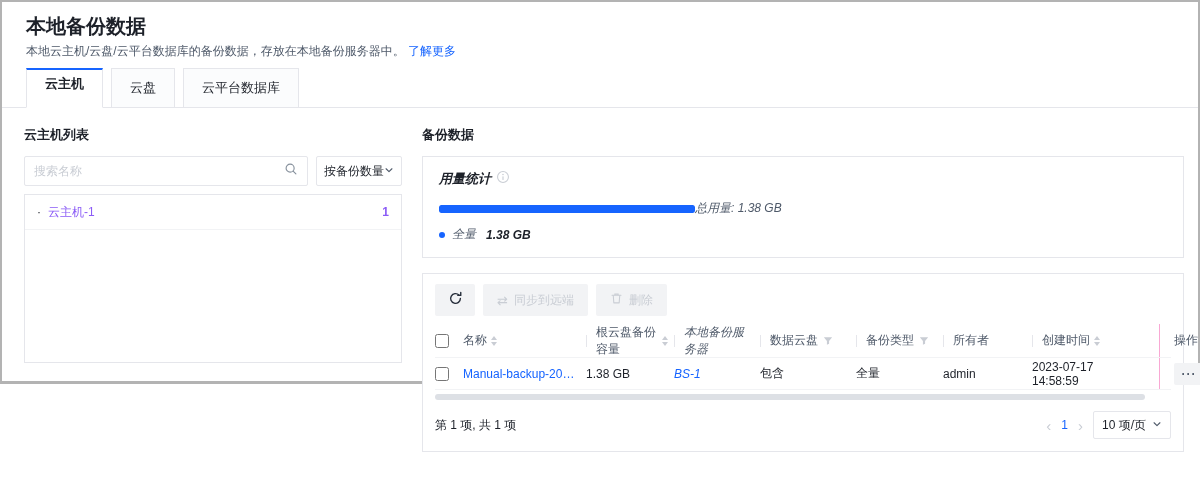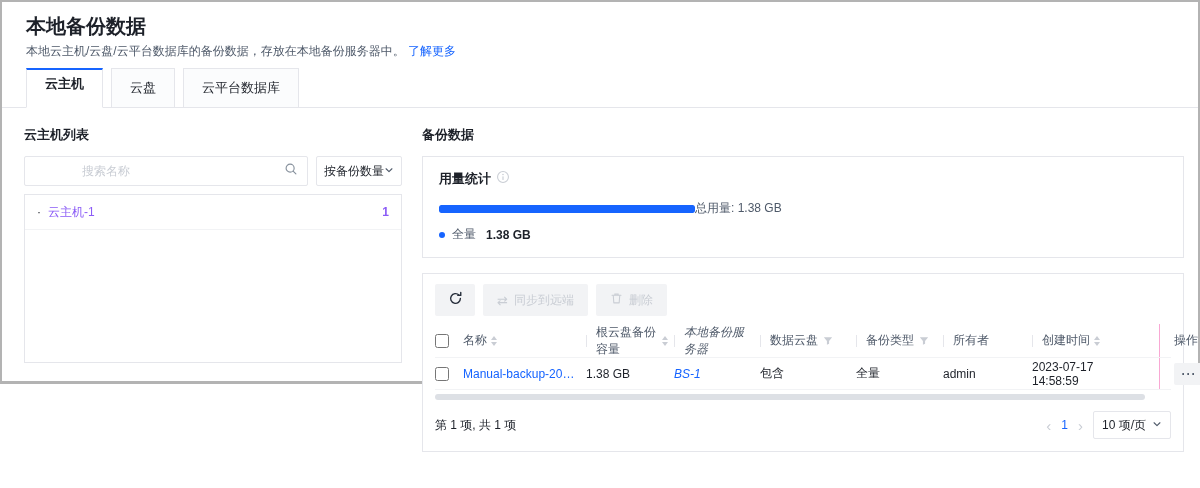--- a/index.html
+++ b/index.html
@@ -23,33 +23,33 @@
   .content { flex:1; display:flex; gap:20px; padding:10px 14px 18px 22px; min-height:0; }
   .left-panel { width:378px; display:flex; flex-direction:column; }
   .right-panel { flex:1; min-width:0; }
   .panel-title { font-size:13px; font-weight:700; color:#1d2129; margin:8px 0 12px; }
 
   
   .left-controls { display:flex; gap:8px; }
   .search-box { flex:1; height:30px; border:1px solid #e5e6eb; border-radius:2px;
     display:flex; align-items:center; padding:0 9px; background:#fff; }
   .search-box input { border:none; outline:none; flex:1; font-size:12px; color:#1d2129;
-    font-family:Liberation Serif, serif; background:transparent;margin-left:48px; }
+    font-family:Liberation Serif, serif; background:transparent; }
   .search-box input::placeholder { color:#c9cdd4; }
   .sort-select { width:86px; height:30px; border:1px solid #e5e6eb; border-radius:2px;
     display:flex; align-items:center; justify-content:space-between; padding:0 7px;
     font-size:12px; color:#1d2129; cursor:pointer; background:#fff; white-space:nowrap; }
   .host-list { margin-top:8px; border:1px solid #e5e6eb; flex:1; background:#fff; }
   .host-item { height:35px; display:flex; align-items:center; justify-content:space-between;
     padding:0 12px; font-size:12px; color:#8b5cf6; border-bottom:1px solid #f2f3f5; cursor:pointer; }
   .host-name::before { content:"·"; margin-right:7px; color:#1d2129; }
   .host-count { font-weight:700; }
 
   
-  .usage-card { border:1px solid #e5e6eb; padding:13px 16px 14px; background:#fff; }
+  .usage-card { border:1px solid #e5e6eb; padding:13px 16px 14px; background:#fff;font-style:italic; }
   .usage-title-row { display:flex; align-items:center; gap:5px; }
   .usage-title { font-size:13px; font-weight:700; color:#1d2129; }
   .bar-row { margin-top:12px; display:flex; align-items:center; gap:0; }
   .bar-track { width:256px; height:8px; background:#f2f3f5; border-radius:2px; overflow:hidden; }
   .bar-fill { height:100%; width:100%; background:#1664ff; border-radius:2px; }
   .total-label { font-size:12px; color:#4e5969; }
   .legend-row { margin-top:9px; display:flex; align-items:center; font-size:12px; }
   .legend-dot { width:6px; height:6px; border-radius:50%; background:#1664ff; margin-right:7px; }
   .legend-label { color:#4e5969; margin-right:10px; }
   .legend-value { color:#1d2129; font-weight:700; }

